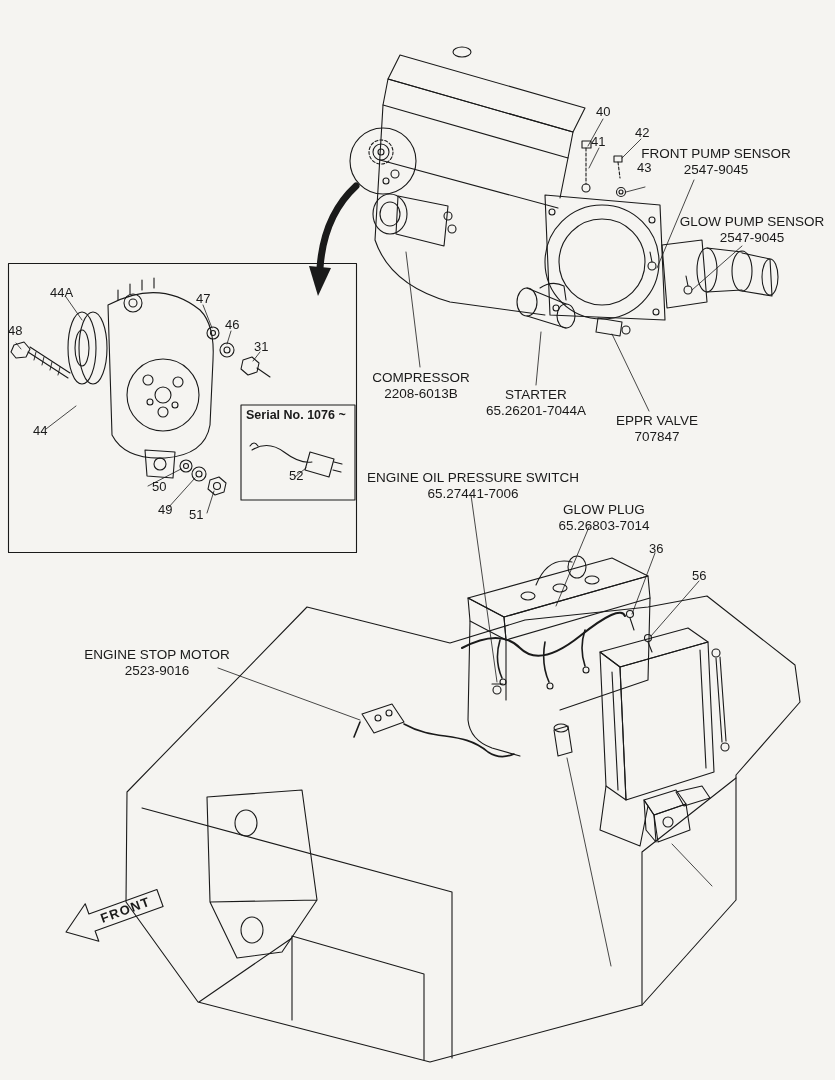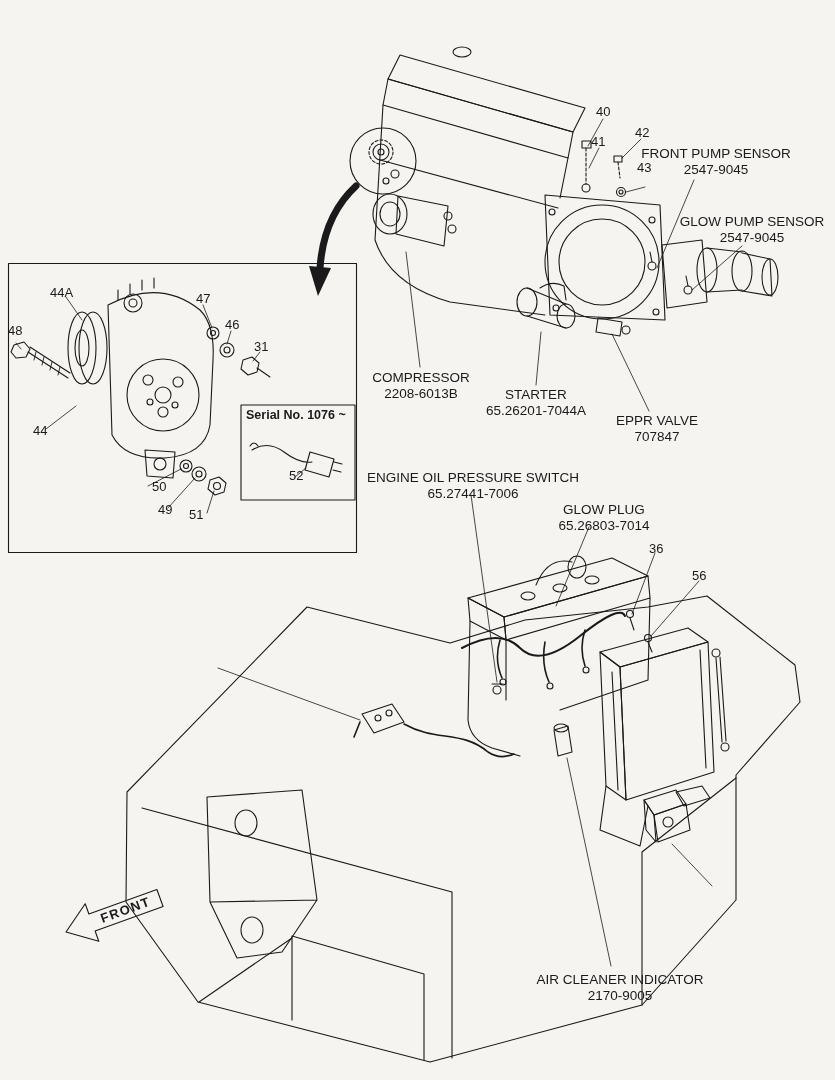--- a/index.html
+++ b/index.html
@@ -234,23 +234,23 @@
     <div data-name="label-eppr-valve-part">707847</div>
   </div>
   <div class="lbl" style="left:473px;top:470px" data-name="label-engine-oil-pressure-switch">
     <div data-name="label-engine-oil-pressure-switch-name">ENGINE OIL PRESSURE SWITCH</div>
     <div data-name="label-engine-oil-pressure-switch-part">65.27441-7006</div>
   </div>
   <div class="lbl" style="left:604px;top:502px" data-name="label-glow-plug">
     <div data-name="label-glow-plug-name">GLOW PLUG</div>
     <div data-name="label-glow-plug-part">65.26803-7014</div>
   </div>
-  <div class="lbl" style="left:620px;top:972px" data-name="label-air-cleaner-indicator">
-    <div data-name="label-air-cleaner-indicator-name">AIR CLEANER INDICATOR</div>
-    <div data-name="label-air-cleaner-indicator-part">2170-9005</div>
+  <div class="lbl" style="left:157px;top:647px" data-name="label-engine-stop-motor">
+    <div data-name="label-engine-stop-motor-name">ENGINE STOP MOTOR</div>
+    <div data-name="label-engine-stop-motor-part">2523-9016</div>
   </div>
 
   <div class="serial" style="left:246px;top:408px" data-name="serial-note">Serial No. 1076 ~</div>
 
   <div class="co" style="left:596px;top:105px" data-name="callout-40">40</div>
   <div class="co" style="left:591px;top:135px" data-name="callout-41">41</div>
   <div class="co" style="left:635px;top:126px" data-name="callout-42">42</div>
   <div class="co" style="left:637px;top:161px" data-name="callout-43">43</div>
   <div class="co" style="left:649px;top:542px" data-name="callout-36">36</div>
   <div class="co" style="left:692px;top:569px" data-name="callout-35">56</div>

